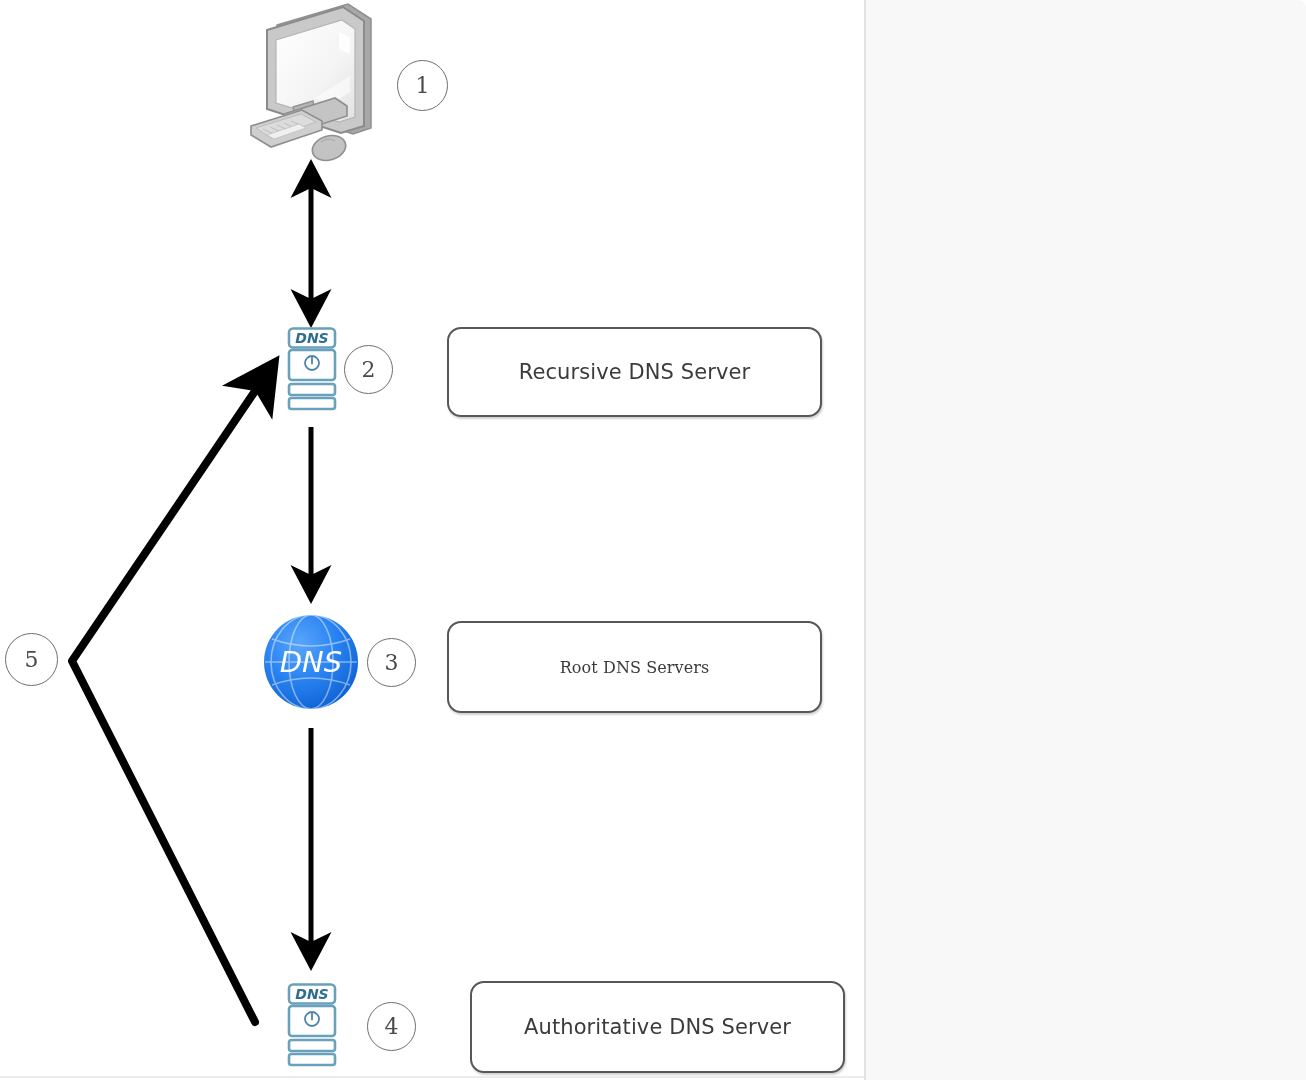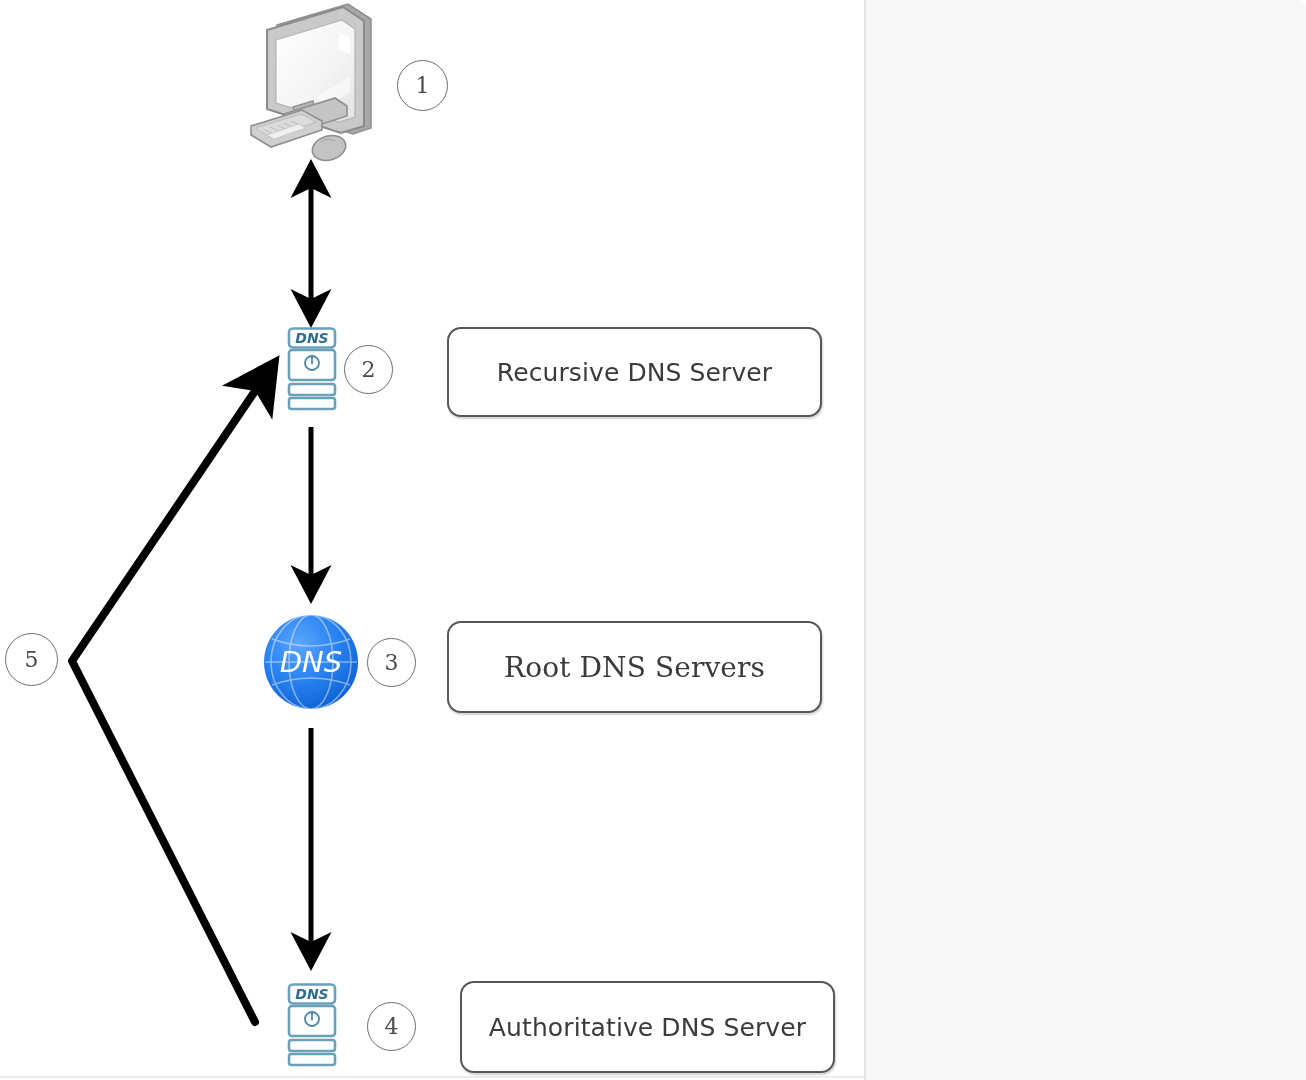--- a/index.html
+++ b/index.html
@@ -82,30 +82,30 @@
     background: #ffffff;
     border: 2px solid #575757;
     border-radius: 14px;
     display: flex;
     align-items: center;
     justify-content: center;
     color: #3b3b3b;
     box-shadow: 1px 2px 2px rgba(0,0,0,0.18);
   }
   .label-box .box-text {
-    font-size: 25px;
+    font-size: 21px;
     letter-spacing: 0.1px;
     white-space: nowrap;
   }
   .box-sans .box-text { font-family: "DejaVu Sans", sans-serif; font-weight: 400; }
-  .box-serif .box-text { font-family: "DejaVu Serif", serif; font-weight: 400; font-size: 28px; }
+  .box-serif .box-text { font-family: "DejaVu Serif", serif; font-weight: 400; font-size: 16px; }
 
   #box-recursive   { left: 447px; top: 327px;  width: 375px; height: 90px; }
   #box-root        { left: 447px; top: 621px;  width: 375px; height: 92px; }
-  #box-authoritative { left: 460px; top: 981px; width: 375px; height: 92px; }
+  #box-authoritative { left: 470px; top: 981px; width: 375px; height: 92px; }
 
   
   .step-badge {
     position: absolute;
     box-sizing: border-box;
     border: 1.6px solid #6e6e6e;
     border-radius: 50%;
     background: #ffffff;
     display: flex;
     align-items: center;

